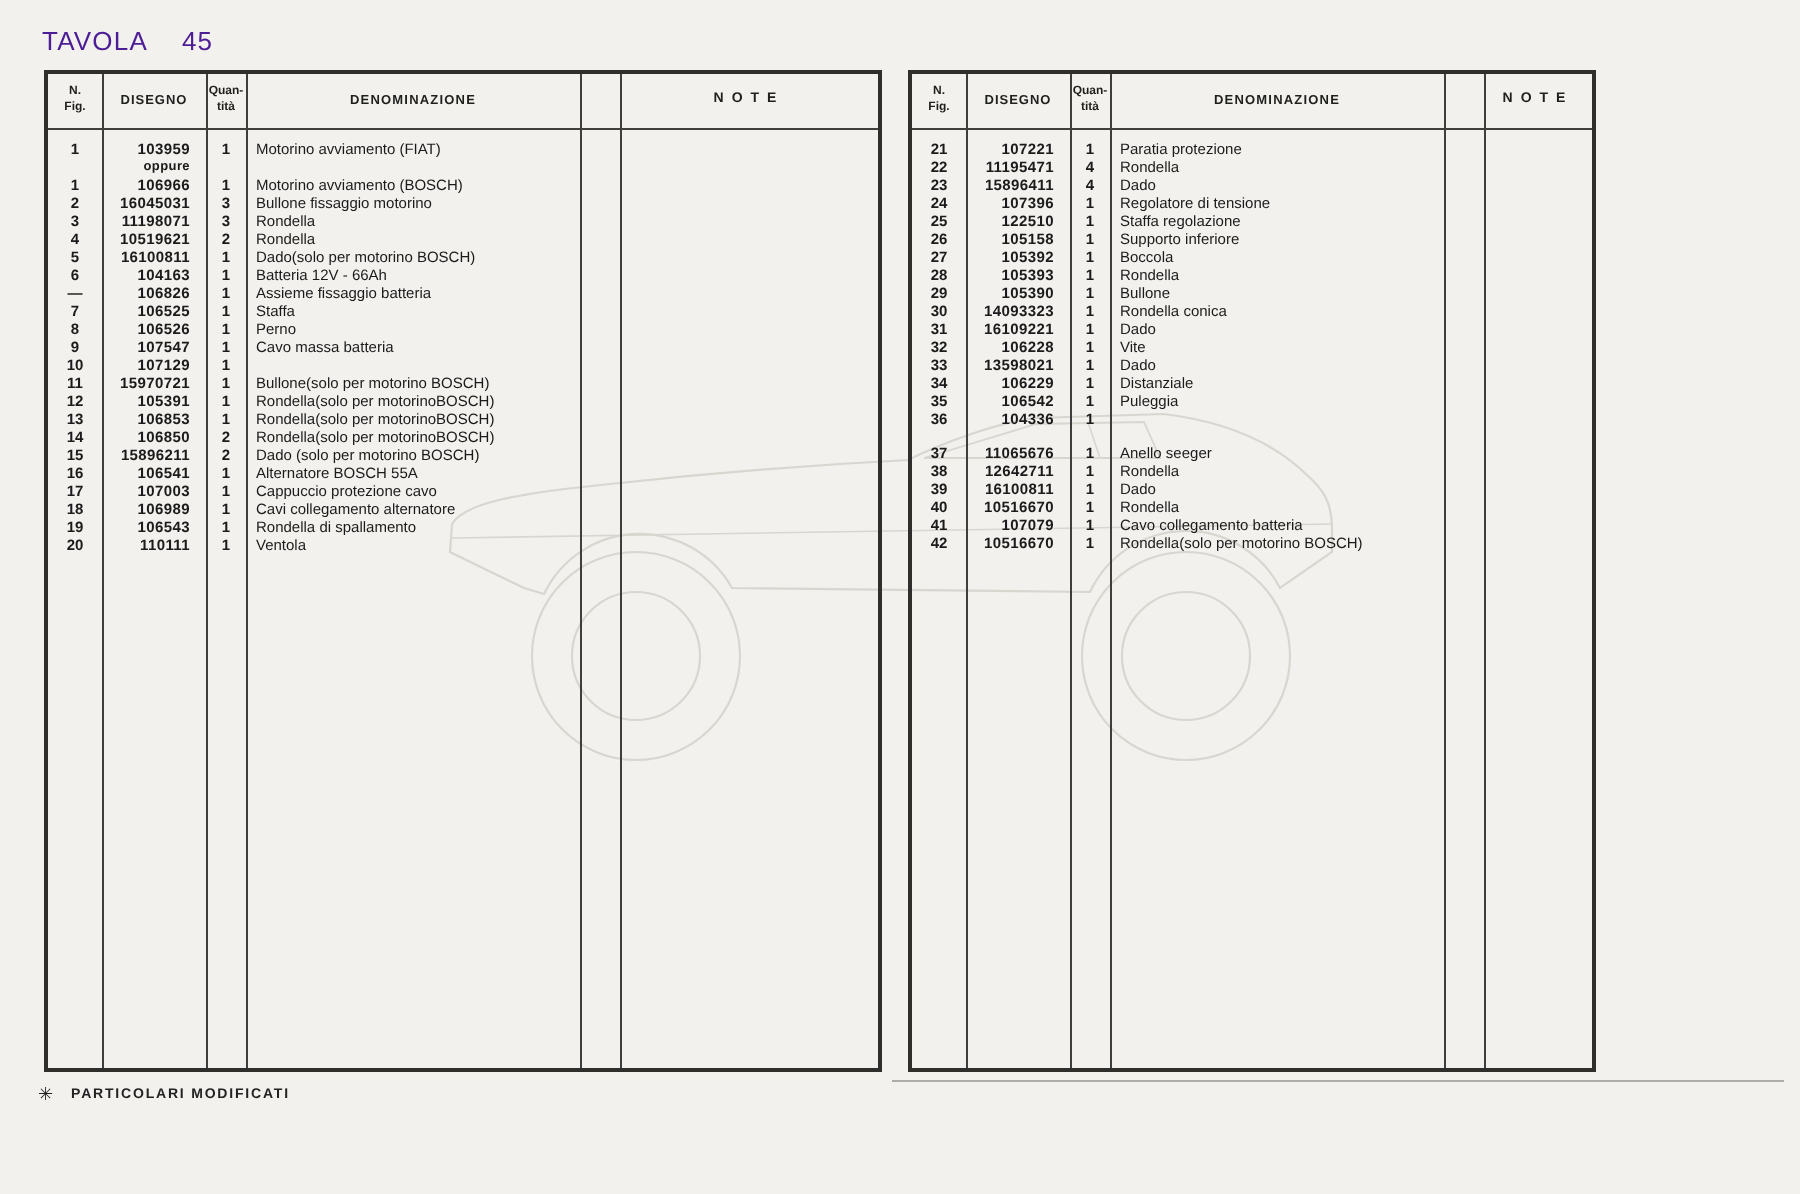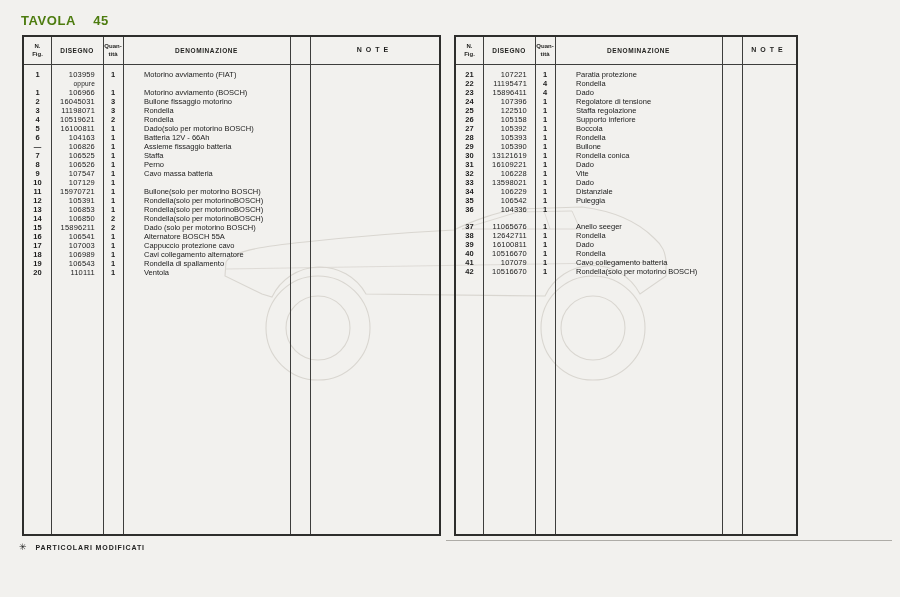--- a/index.html
+++ b/index.html
@@ -6,22 +6,22 @@
   body {
     width:900px; height:597px;
     background:#f2f1ee;
     font-family:"Liberation Sans", sans-serif;
     color:#1b1b1b;
     position:relative;
     overflow:hidden;
   }
   .title {
     position:absolute; left:21px; top:13px;
-    font-size:13px; font-weight:700; letter-spacing:0.6px;
-    color:#4d7c0f;
+    font-size:13px; font-weight:400; letter-spacing:0.6px;
+    color:#4c1d95;
   }
   .title-num { margin-left:17px; }
 
   .watermark { position:absolute; left:210px; top:172px; z-index:1; }
 
   .parts-table {
     position:absolute; top:35px; height:501px;
     border:2px solid #2e2e2c;
     background:transparent;
     z-index:2;
@@ -49,24 +49,24 @@
   .h-note { left:286px; right:0;     font-size:7px;   letter-spacing:4px; }
 
   .tbody { position:absolute; top:28px; left:0; right:0; padding-top:5px; }
   .row {
     display:grid;
     grid-template-columns:27px 52px 20px 167px 20px 1fr;
     font-size:7.5px; line-height:9px;
   }
   .row.gap-after { margin-bottom:8px; }
   .c.fig { text-align:center; font-weight:700; }
-  .c.dis { text-align:right; padding-right:8px; font-weight:400; letter-spacing:0.2px; }
+  .c.dis { text-align:right; padding-right:8px; font-weight:700; letter-spacing:0.2px; }
   .dis-sub { font-size:6.5px; }
   .c.qty { text-align:center; font-weight:700; }
-  .c.den { padding-left:21px; white-space:nowrap; }
+  .c.den { padding-left:5px; white-space:nowrap; }
   .den-sub { padding-left:26px; }
 
   .under-rule {
     position:absolute; left:446px; top:540px; width:446px; height:1px;
     background:#aeaca7;
   }
 
   .footer {
     position:absolute; left:19px; top:543px;
     display:flex; align-items:center; gap:9px;
@@ -550,21 +550,21 @@
     <div class="c den">
           <div class="den-main">Bullone</div>
         </div>
     <div class="c sep"></div>
     <div class="c note"></div>
   </div>
 
   <div class="row">
     <div class="c fig">30</div>
     <div class="c dis">
-          <div class="dis-main">13121619</div>
+          <div class="dis-main">14093323</div>
         </div>
     <div class="c qty">1</div>
     <div class="c den">
           <div class="den-main">Rondella conica</div>
         </div>
     <div class="c sep"></div>
     <div class="c note"></div>
   </div>
 
   <div class="row">

